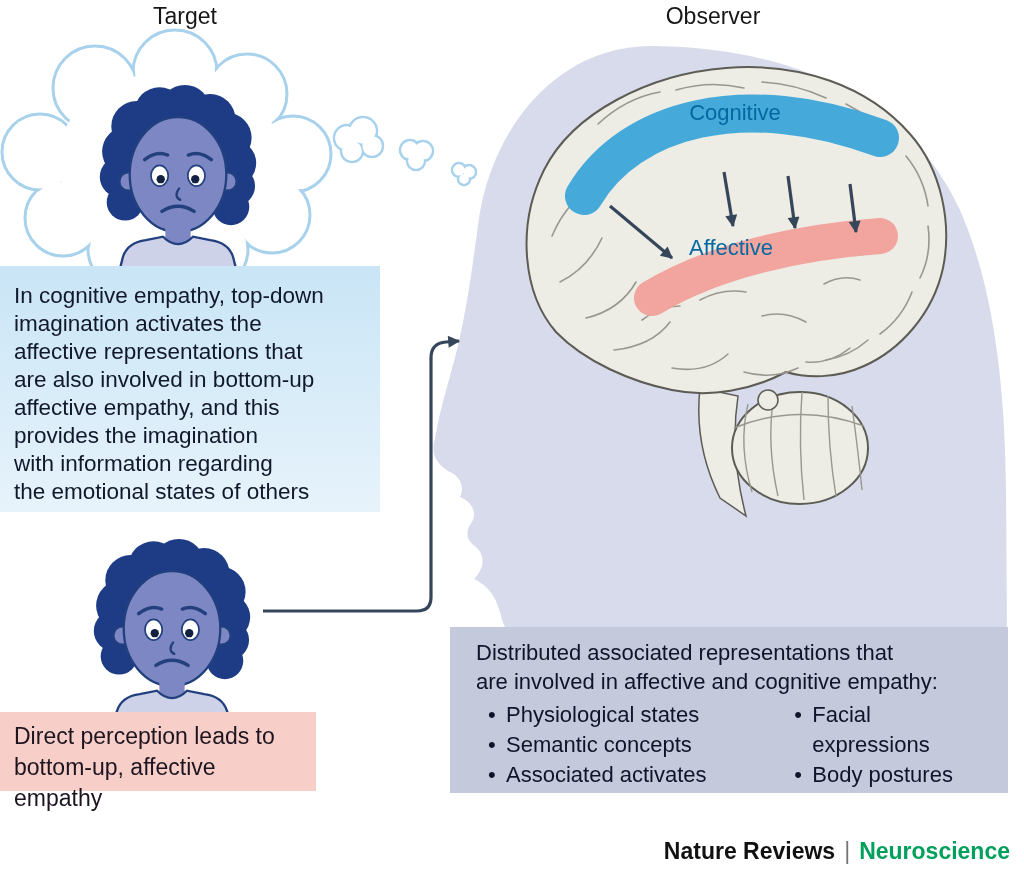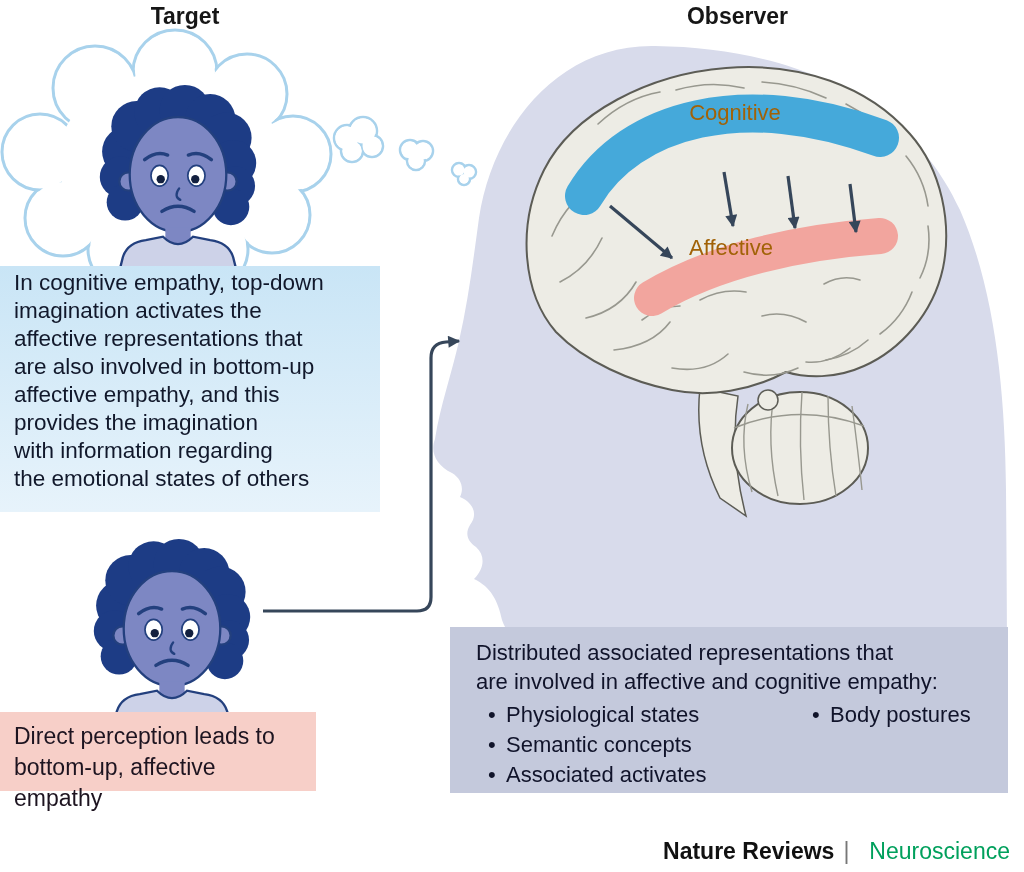--- a/index.html
+++ b/index.html
@@ -9,47 +9,47 @@
     --silhouette:#d8dbeb; --brain-fill:#edece5; --brain-line:#5c5c55;
     --gyri-line:#98988f; --skin:#7d87c3; --hair:#1d3c85; --shirt:#cdd2e8;
     --outline-navy:#23407e; --arrow:#36465a; --bubble-stroke:#a8d2ec;
     --ink:#11182b; --title-ink:#161616; --journal-green:#00a05c;
   }
   html,body{margin:0;padding:0;background:#fff;}
   body{font-family:"Liberation Sans",sans-serif;}
   .canvas{position:relative;width:1024px;height:872px;background:#fff;overflow:hidden;}
   .canvas svg{position:absolute;left:0;top:0;}
 
-  .title{position:absolute;font-size:23px;font-weight:700;color:var(--title-ink);text-align:center;width:150px;}
+  .title{position:absolute;font-size:23px;font-weight:400;color:var(--title-ink);text-align:center;width:150px;}
   .title.target{left:110px;top:3px;}
-  .title.observer{left:638px;top:3px;text-align:right;}
-
-  .brain-label{position:absolute;width:130px;text-align:center;font-size:22px;color:#a16207;}
+  .title.observer{left:638px;top:3px;}
+
+  .brain-label{position:absolute;width:130px;text-align:center;font-size:22px;color:#0369a1;}
   .brain-label.cognitive{left:670px;top:100px;}
   .brain-label.affective{left:666px;top:235px;}
 
   .box{position:absolute;box-sizing:border-box;white-space:pre-line;color:var(--ink);}
-  .box.blue{left:0;top:266px;width:380px;height:246px;padding:3px 10px 10px 14px;
+  .box.blue{left:0;top:266px;width:380px;height:246px;padding:16px 10px 10px 14px;
             font-size:22.5px;line-height:28px;
             background:linear-gradient(180deg,var(--box-blue-top),var(--box-blue-bottom));}
   .box.pink{left:0;top:712px;width:316px;height:79px;padding:9px 10px 9px 14px;
             font-size:23px;line-height:31px;background:var(--box-pink);color:#1d1420;}
   .box.lavender{left:450px;top:627px;width:558px;height:166px;padding:11px 26px;
             font-size:22px;background:var(--box-lavender);color:#10132a;white-space:normal;}
   .box.lavender .intro{white-space:pre-line;line-height:29px;}
   .cols{display:flex;gap:26px;margin-top:4px;}
   .cols ul{list-style:none;margin:0;padding:0 0 0 12px;}
   .cols li{line-height:30px;padding-left:18px;position:relative;}
   .cols li::before{content:"•";position:absolute;left:0;}
   .cols ul.left{width:286px;}
 
   .footer{position:absolute;right:14px;top:838px;font-size:23px;display:flex;gap:9px;align-items:flex-end;}
   .footer .brand{font-weight:700;color:#111;}
   .footer .sep{color:#777;}
-  .footer .journal{font-weight:400;color:var(--journal-green);margin-left:11px;}
+  .footer .journal{font-weight:700;color:var(--journal-green);}
 
   
   .sil{fill:var(--silhouette);}
   .brainshape{fill:var(--brain-fill);stroke:var(--brain-line);stroke-width:2;}
   .thin{stroke-width:1.5;}
   .gyri{stroke:var(--gyri-line);stroke-width:1.6;fill:none;stroke-linecap:round;}
   .stripes{stroke:var(--gyri-line);stroke-width:1.4;fill:none;}
   .cogband{stroke:var(--accent-blue);stroke-width:38;fill:none;stroke-linecap:round;}
   .affband{stroke:var(--accent-pink);stroke-width:36;fill:none;stroke-linecap:round;}
   .arr{stroke:var(--arrow);stroke-width:3.2;fill:none;}
@@ -253,20 +253,21 @@
   <div class="box lavender">
     <div class="intro">Distributed associated representations that
 are involved in affective and cognitive empathy:</div>
     <div class="cols">
       <ul class="left">
         <li>Physiological states</li>
         <li>Semantic concepts</li>
         <li>Associated activates</li>
       </ul>
       <ul>
+        <li>Facial expressions</li>
         <li>Body postures</li>
       </ul>
     </div>
   </div>
 
   <div class="footer">
     <span class="brand">Nature Reviews</span>
     <span class="sep">|</span>
     <span class="journal">Neuroscience</span>
   </div>

